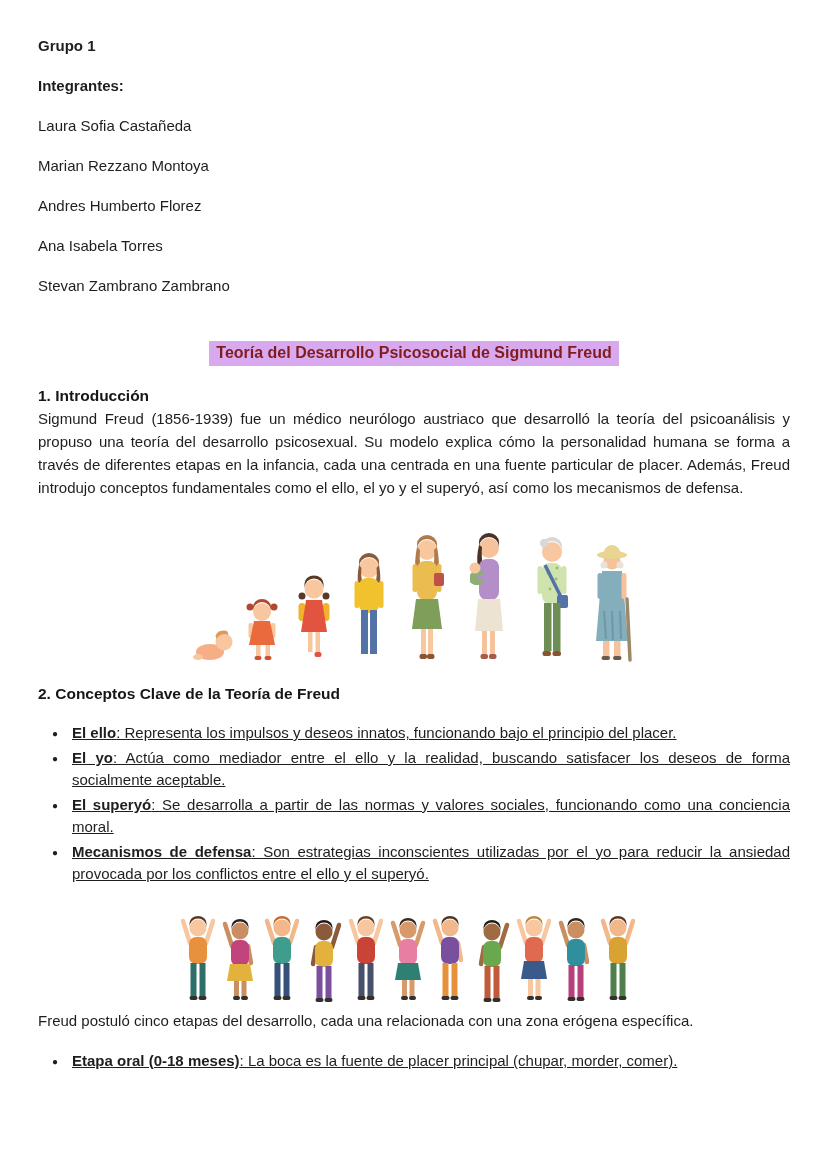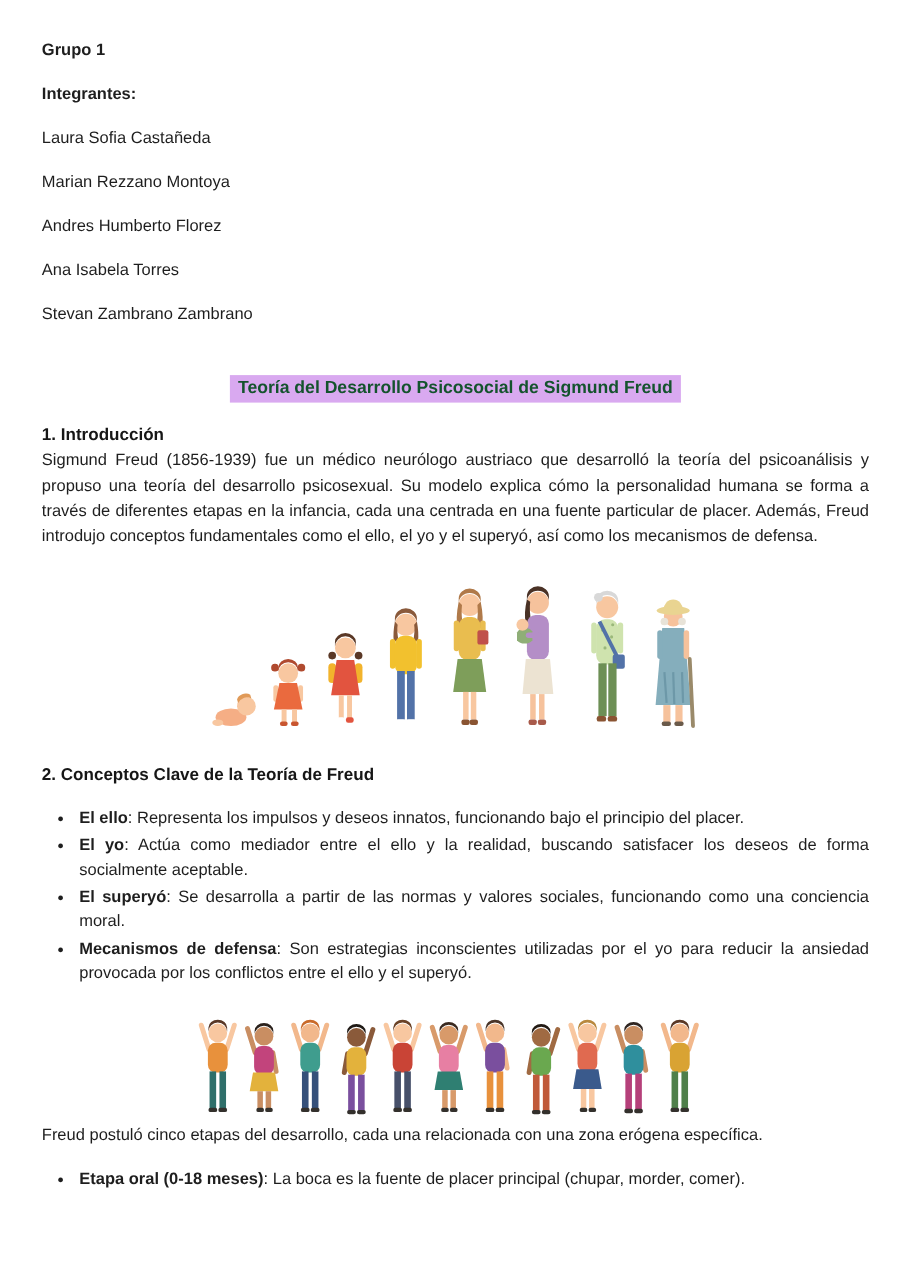--- a/index.html
+++ b/index.html
@@ -27,44 +27,45 @@
     text-align:center;
     margin-top:46px;
     margin-bottom:0;
   }
   .hl {
     display:inline-block;
     background:#d9a9f0;
     padding:3px 7px 4px 7px;
     font-weight:700;
     font-size:16px;
-    color:#14532d;
+    color:#7f1d1d;
   }
   h3.sec {
     font-size:15.5px;
     font-weight:700;
-    margin-top:29px;
+    margin-top:18px;
     line-height:20px;
     color:#161616;
   }
   h3.sec.first { margin-top:20px; }
   p.body-par {
     font-size:15px;
     line-height:23px;
     text-align:justify;
     margin-top:1px;
   }
   .illus {
     display:block;
     margin:12px auto 4px auto;
   }
   ul.bullets {
     list-style:none;
     margin-top:18px;
     padding-left:34px;
+    text-decoration:underline;
   }
   ul.bullets li {
     position:relative;
     font-size:15px;
     line-height:22px;
     text-align:justify;
     margin-bottom:3px;
     padding-left:0;
   }
   ul.bullets li::before {

